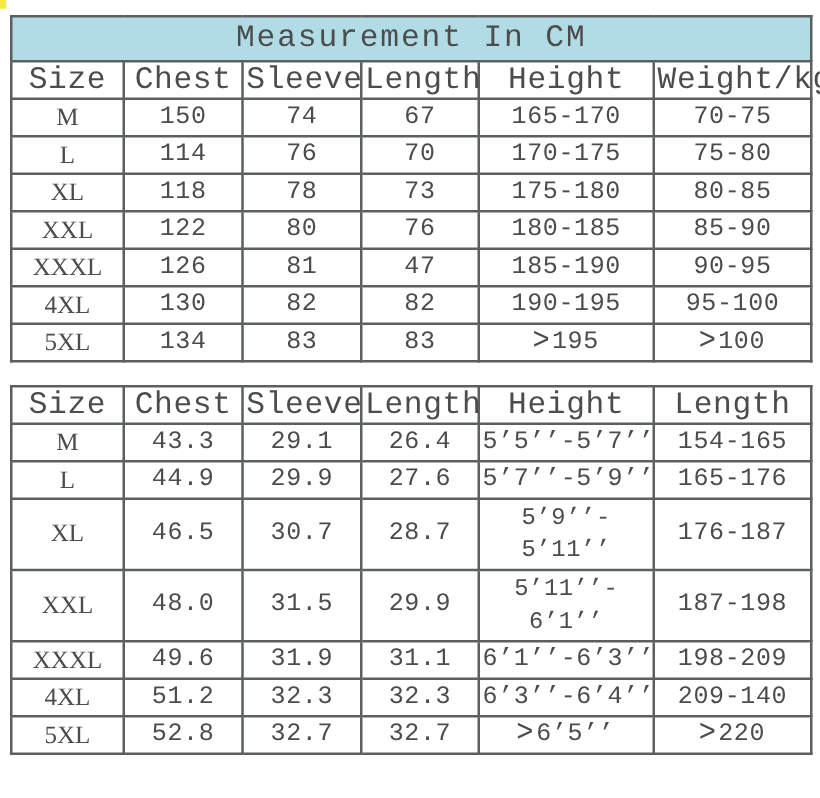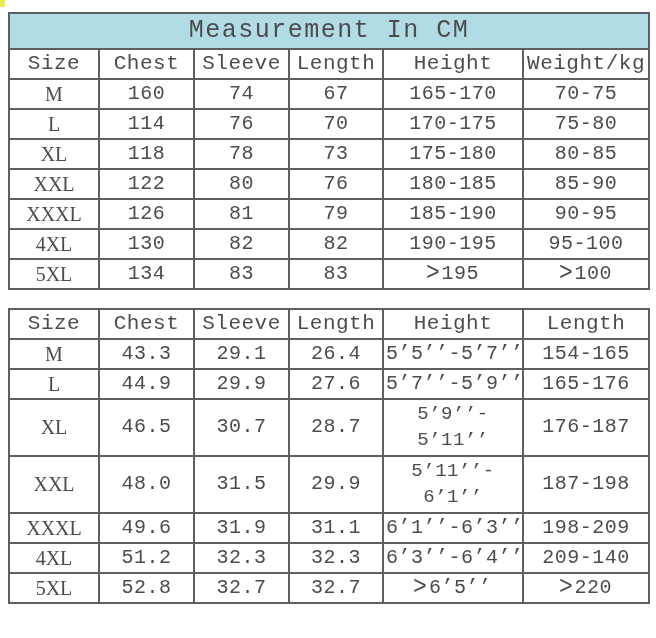--- a/index.html
+++ b/index.html
@@ -57,21 +57,21 @@
     height: 34px;
     font-size: 25px;
     letter-spacing: 1.5px;
     color: #5d6265;
     font-family: "Liberation Mono", "DejaVu Sans Mono", monospace;
   }
   #inch-wrap .title-cell { height: 36px; }
 
   .head-cell {
     height: 28px;
-    font-size: 21px;
+    font-size: 25px;
     letter-spacing: 0.5px;
     color: #3f4243;
     font-family: "Liberation Mono", "DejaVu Sans Mono", monospace;
   }
   .size-cell {
     font-size: 20px;
     font-family: "Liberation Serif", "DejaVu Serif", serif;
     font-weight: bold;
     color: #4a4a4a;
     letter-spacing: 0px;
@@ -127,21 +127,21 @@
         <tr>
           <td class="head-cell">Size</td>
           <td class="head-cell">Chest</td>
           <td class="head-cell">Sleeve</td>
           <td class="head-cell">Length</td>
           <td class="head-cell">Height</td>
           <td class="head-cell">Weight/kg</td>
         </tr>
       <tr class="data-row">
             <td class="size-cell">M</td>
-            <td class="data-cell">160</td>
+            <td class="data-cell">150</td>
             <td class="data-cell">74</td>
             <td class="data-cell">67</td>
             <td class="data-cell">165-170</td>
             <td class="data-cell">70-75</td>
           </tr>
           <tr class="data-row">
             <td class="size-cell">L</td>
             <td class="data-cell">114</td>
             <td class="data-cell">76</td>
             <td class="data-cell">70</td>
@@ -161,21 +161,21 @@
             <td class="data-cell">122</td>
             <td class="data-cell">80</td>
             <td class="data-cell">76</td>
             <td class="data-cell">180-185</td>
             <td class="data-cell">85-90</td>
           </tr>
           <tr class="data-row">
             <td class="size-cell">XXXL</td>
             <td class="data-cell">126</td>
             <td class="data-cell">81</td>
-            <td class="data-cell">79</td>
+            <td class="data-cell">47</td>
             <td class="data-cell">185-190</td>
             <td class="data-cell">90-95</td>
           </tr>
           <tr class="data-row">
             <td class="size-cell">4XL</td>
             <td class="data-cell">130</td>
             <td class="data-cell">82</td>
             <td class="data-cell">82</td>
             <td class="data-cell">190-195</td>
             <td class="data-cell">95-100</td>

